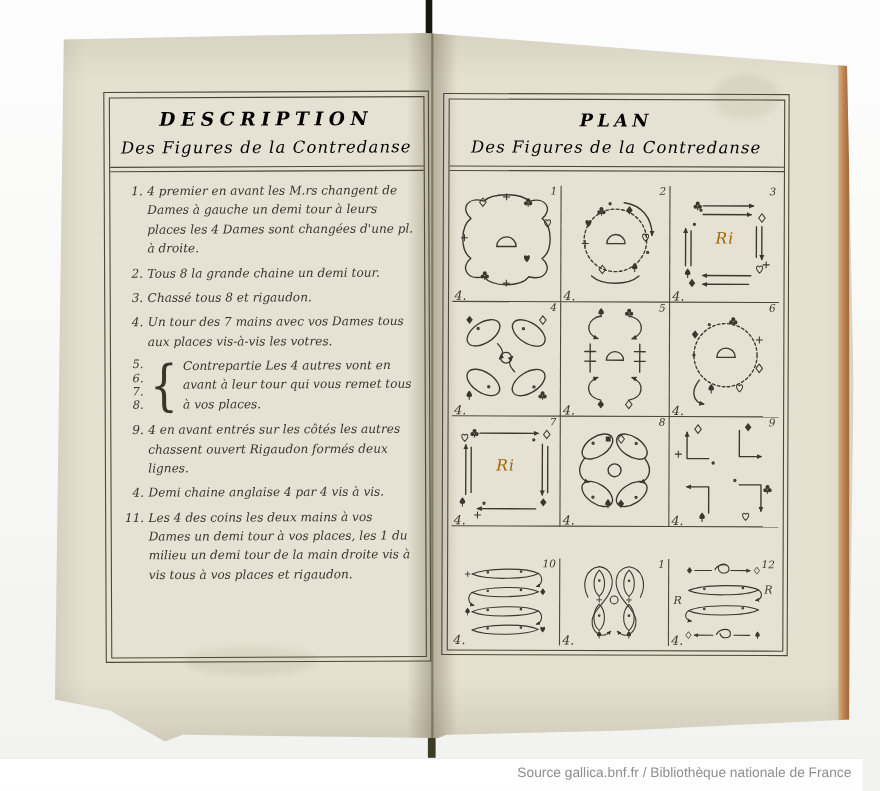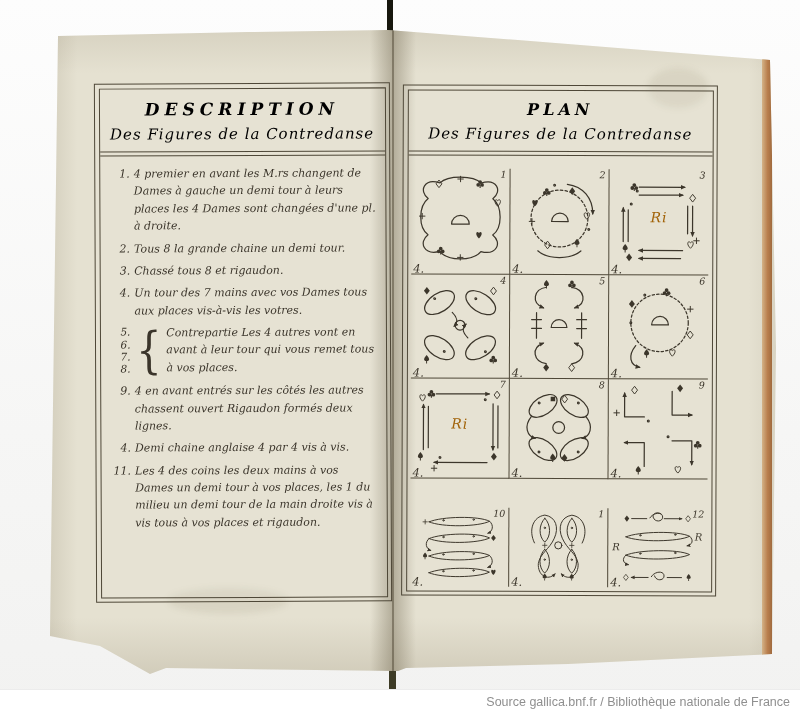--- a/index.html
+++ b/index.html
@@ -65,21 +65,21 @@
   .l12b{position:absolute;right:5px;top:30%;font-size:10px;font-style:italic;color:#3c362b;}
 
   .motif path,.motif line,.motif circle,.motif ellipse,.motif polyline,.motif rect
       {stroke:#3c362b;stroke-width:1.25;fill:none;stroke-linecap:round;stroke-linejoin:round;}
   .uf{fill:#3c362b;stroke:none;}
   .uo{fill:none;stroke:#3c362b;stroke-width:.95;}
   .us{fill:none;stroke:#3c362b;stroke-width:1;}
   .dot{fill:#3c362b;stroke:none;}
 
   
-  #footer-bar{position:absolute;left:0;right:0;bottom:0;height:29px;background:#ffffff;
+  #footer-bar{position:absolute;left:0;right:16px;bottom:0;height:29px;background:#ffffff;
               border-top:1px solid #ececec;margin-top:36px;}
   #footer-bar .attr{position:absolute;right:10px;top:5px;font-family:"Liberation Sans",sans-serif;
               font-size:12.5px;color:#8f8f8f;}
 </style>
 </head>
 <body>
 
 <svg width="0" height="0" style="position:absolute" aria-hidden="true">
   <defs>
     <marker id="ah" viewBox="0 0 10 10" refX="7" refY="5" markerWidth="4.6" markerHeight="4.6" orient="auto-start-reverse">

